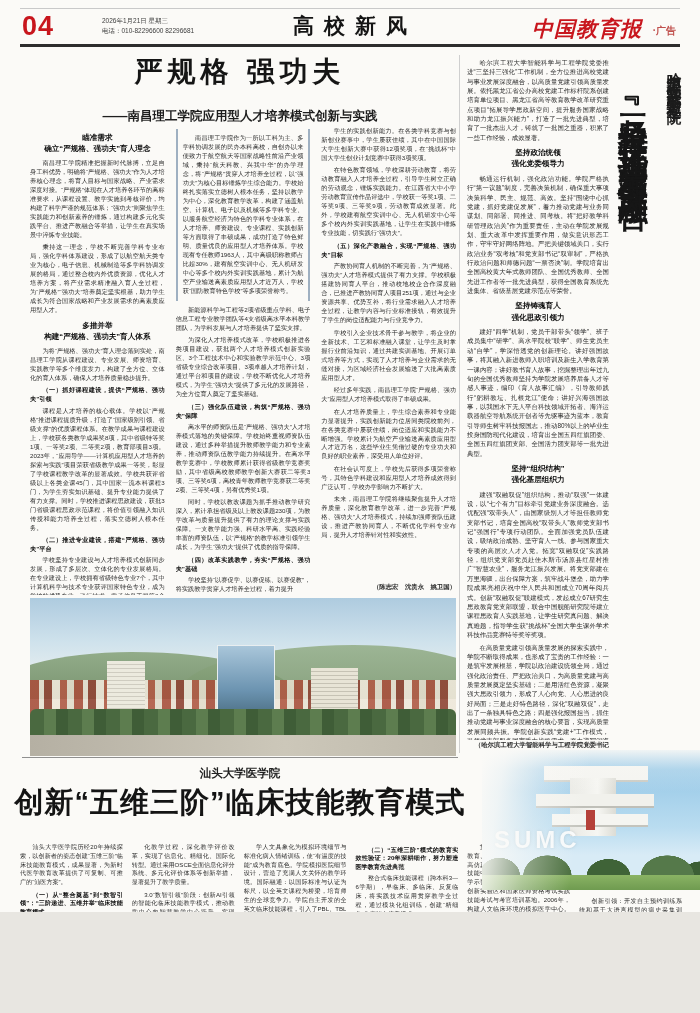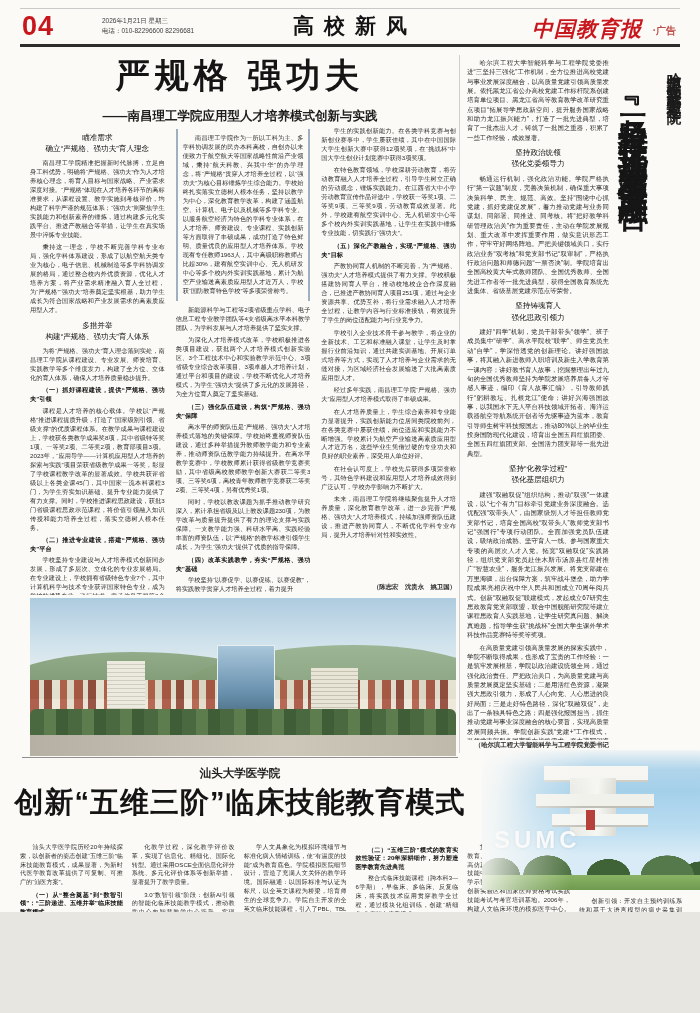--- a/index.html
+++ b/index.html
@@ -10,27 +10,27 @@
   .page-num{position:absolute;left:22px;top:11px;font-size:27px;font-weight:900;color:#c8161d;letter-spacing:1px;}
   .date-block{position:absolute;left:102px;top:16px;font-size:6.5px;color:#3d3d3d;line-height:1.6;}
   .section-title{position:absolute;left:150px;width:400px;top:12px;text-align:center;
                  font-size:21px;font-weight:900;letter-spacing:10px;text-indent:10px;color:#141414;}
   .masthead{position:absolute;right:58px;top:15px;font-family:"Liberation Serif","DejaVu Serif",serif;
             font-size:21px;font-weight:900;color:#c8161d;letter-spacing:1px;font-style:italic;}
   .masthead-suffix{position:absolute;right:24px;top:24px;font-size:10px;color:#c0504d;font-weight:700;}
   .header-rule{position:absolute;left:20px;right:20px;top:44px;border-top:3px solid #2d2d2d;}
   
   .main-headline{position:absolute;left:40px;top:53px;width:400px;text-align:center;
-                 font-size:34px;font-weight:900;letter-spacing:5px;color:#151515;}
+                 font-size:28px;font-weight:900;letter-spacing:5px;color:#151515;}
   .main-subtitle{position:absolute;left:40px;top:100px;width:400px;text-align:center;
                  font-size:12.5px;font-weight:700;color:#1e1e1e;margin-top:8px;}
   .main-cols{position:absolute;left:30px;top:127px;width:426px;height:468px;display:flex;gap:11px;}
   .col{flex:1;overflow:hidden;font-size:6.2px;line-height:1.45;text-align:justify;word-break:break-all;color:#2b2b2b;}
   .blk-p{margin:0 0 3.5px;text-indent:12.4px;}
-  .blk-h2{text-align:center;font-weight:400;font-size:7.6px;line-height:1.5;margin:5px 0 4px;
+  .blk-h2{text-align:center;font-weight:700;font-size:7.6px;line-height:1.5;margin:5px 0 4px;
           white-space:pre-line;color:#101010;text-indent:0;}
   .blk-h3{font-weight:900;margin:2.5px 0;text-indent:12.4px;color:#101010;}
   .blk-box{border-left:2px solid #9fb0c1;border-right:2px solid #9fb0c1;padding:5px 5px;margin:2px 0 5px;text-indent:12.4px;}
   .byline-abs{position:absolute;font-size:6.4px;font-weight:700;text-align:right;background:#fbfaf7;padding:1px 0;}
   .main-byline{left:322px;top:582px;width:134px;}
   
   .campus-photo{position:absolute;left:30px;top:598px;width:426px;height:158px;overflow:hidden;background:#dce8ee;}
   .cp-sky{position:absolute;inset:0;background:linear-gradient(180deg,#aecbdf 0%,#cfe2ec 28%,#e5edef 48%,#edeeea 62%);}
   .cp-hill1{position:absolute;left:-8%;top:34%;width:70%;height:30%;border-radius:50% 60% 0 0/90% 100% 0 0;
             background:linear-gradient(180deg,#8aa57e,#6d8a62);opacity:.9;}
@@ -164,21 +164,21 @@
 
   <div class="divider-v"></div>
   <div class="right-col">
       <div class="blk blk-p">哈尔滨工程大学智能科学与工程学院党委推进“三坚持三强化”工作机制，全方位推进高校党建与事业发展深度融合，以高质量党建引领高质量发展。依托黑龙江省公办高校党建工作标杆院系创建培育单位项目、黑龙江省高等教育教学改革研究重点项目“拓展导学思政新空间，提升服务国家战略和助力龙江振兴能力”，打造了一批先进典型，培育了一批杰出人才，铸就了一批国之重器，积累了一些工作经验，成效显著。</div>
       <div class="blk blk-h2">坚持政治统领
 强化党委领导力</div>
       <div class="blk blk-p">畅通运行机制，强化政治功能。学院严格执行“第一议题”制度，完善决策机制，确保重大事项决策科学、民主、规范、高效。坚持“围绕中心抓党建，抓好党建促发展”，着力推动党建与业务同谋划、同部署、同推进、同考核。将“把好教学科研管理政治关”作为重要责任，主动在学院发展规划、重大改革中发挥重要作用，做实意识形态工作，守牢守好网络阵地。严把关键领域关口，实行政治业务“双考核”和党支部书记“双审制”，严格执行政治问题和师德问题“一票否决”制。学院培育出全国高校黄大年式教师团队、全国优秀教师、全国先进工作者等一批先进典型，获得全国教育系统先进集体、省级基层党建示范点等荣誉。</div>
       <div class="blk blk-h2">坚持铸魂育人
 强化思政引领力</div>
       <div class="blk blk-p">建好“四学”机制，党员干部带头“领学”、班子成员集中“研学”、高水平院校“联学”、师生党员主动“自学”，学深悟透党的创新理论。讲好强国故事，将其融入新进教师入职培训及新生入学教育第一课内容；讲好教书育人故事，挖掘整理出年过九旬的全国优秀教师坚持为学院发展培养后备人才等感人事迹，编印《育人故事汇编》，引导教师践行“躬耕教坛、扎根龙江”使命；讲好兴海强国故事，以我国水下无人平台科技领域开拓者、海洋运载器航空导航系统开创者等先驱事迹为蓝本，教育引导师生树牢科技报国志，推动80%以上的毕业生投身国防现代化建设，培育出全国五四红旗团委、全国五四红旗团支部、全国活力团支部等一批先进典型。</div>
-      <div class="blk blk-h2">坚持“化教学过程”
+      <div class="blk blk-h2">坚持“组织结构”
 强化基层组织力</div>
       <div class="blk blk-p">建强“双融双促”组织结构，推动“双强”一体建设，以“七个有力”目标牵引党建业务深度融合。选优配强“双带头人”，由国家级别人才等担任教师党支部书记，培育全国高校“双带头人”教师党支部书记“强国行”专项行动团队。全面加强党员队伍建设，吸纳政治成熟、坚守育人一线、参与国家重大专项的高层次人才入党。拓宽“双融双促”实践路径，组织党支部党员赴佳木斯市汤原县红星村推广“智慧农业”，服务龙江振兴发展。将党支部建在万里海疆，出台保障方案，筑牢战斗堡垒，助力学院成果亮相庆祝中华人民共和国成立70周年阅兵式。创新“双融双促”联建模式，发起成立67研究生思政教育党支部联盟，联合中国舰船研究院等建立课程思政育人实践基地，让学生研究真问题、解决真难题，指导学生获“挑战杯”全国大学生课外学术科技作品竞赛特等奖等奖项。</div>
       <div class="blk blk-p">在高质量党建引领高质量发展的探索实践中，学院不断取得成果，也形成了宝贵的工作经验：一是筑牢发展根基，学院以政治建设统领全局，通过强化政治责任、严把政治关口，为高质量党建与高质量发展奠定坚实基础；二是用活红色资源，凝聚强大思政引领力，形成了人心向党、人心思进的良好局面；三是走好特色路径，深化“双融双促”，走出了一条独具特色之路；四是强化报国担当，抓住推动党建与事业深度融合的核心要旨，实现高质量发展同频共振。学院创新实践“党建+”工作模式，引领党支部服务国家重大战略需求，奋力谱写深海济国、兴海报国的宏伟篇章。</div>
     </div>
   <div class="byline-abs right-byline">（哈尔滨工程大学智能科学与工程学院党委书记　兰海）</div>
   <div class="vert-headline">『三坚持三强化』推动党建与事业深度融合</div>
   <div class="vert-kicker">哈尔滨工程大学智能科学与工程学院</div>
 
   <div class="bottom-divider"></div>
   <div class="bottom-kicker">汕头大学医学院</div>

